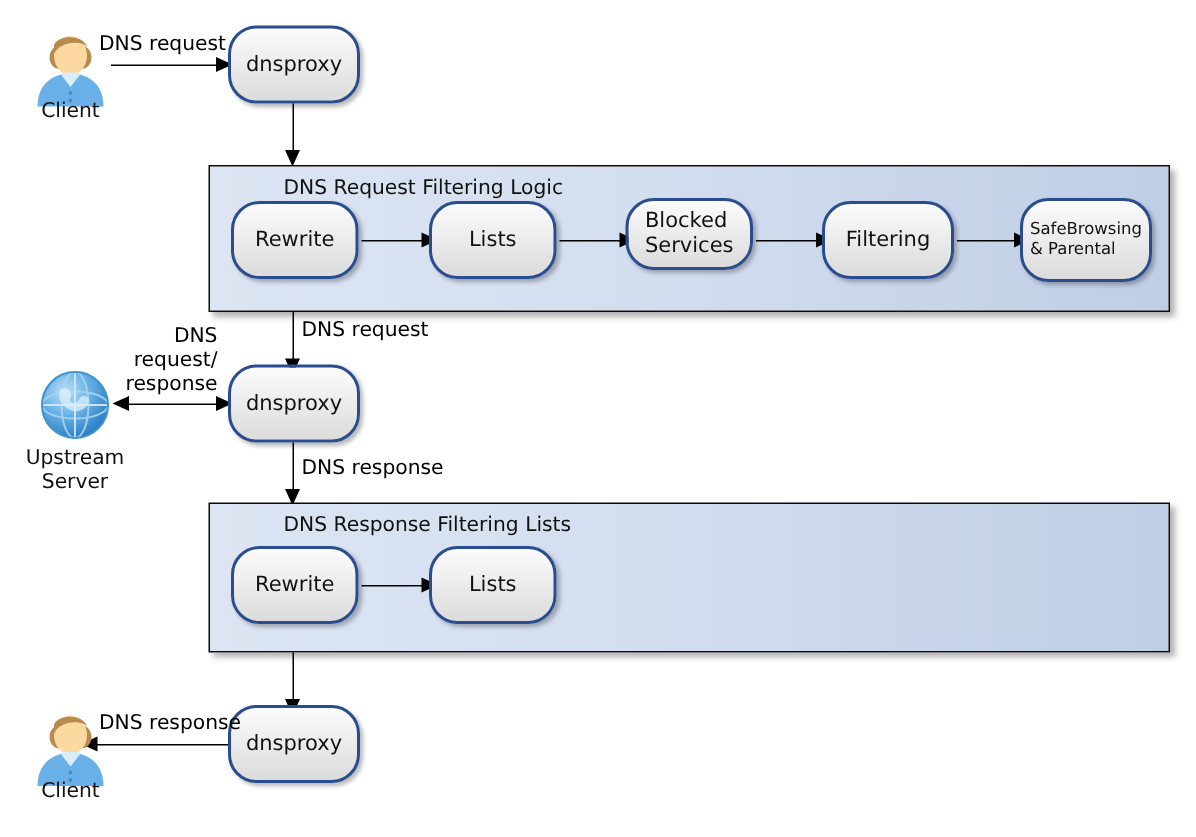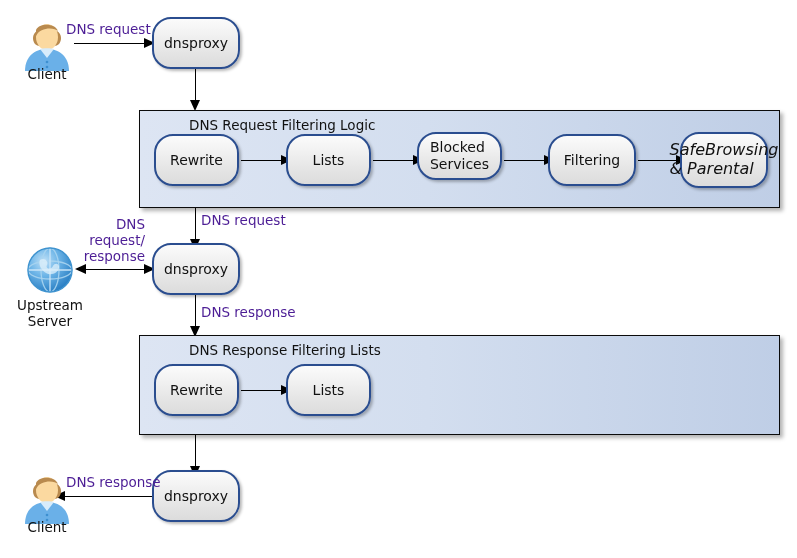--- a/index.html
+++ b/index.html
@@ -82,21 +82,21 @@
   .arrow-d {
     border-left: 5.5px solid transparent;
     border-right: 5.5px solid transparent;
     border-top: 11px solid #000000;
   }
 
   
   .edge-label {
     position: absolute;
     font-size: 13.5px;
-    color: #4c1d95;
+    color: #000000;
     white-space: pre-line;
     line-height: 1.2;
   }
   .edge-label.center { text-align: right; }
 
   
   .actor { position: absolute; width: 54px; height: 56px; }
   .actor-caption {
     position: absolute;
     width: 120px;
@@ -149,21 +149,21 @@
 
   <div class="node" style="left:417px; top:132px; width:85px; height:48px;">Blocked
 Services</div>
   <div class="hline" style="left:504px; top:160px; width:42px;"></div>
   <div class="arrow-r" style="left:544px; top:154.5px;"></div>
 
   <div class="node" style="left:548px; top:134px; width:88px; height:52px;">Filtering</div>
   <div class="hline" style="left:638px; top:160px; width:40px;"></div>
   <div class="arrow-r" style="left:676px; top:154.5px;"></div>
 
-  <div class="node" style="left:680px; top:132px; width:88px; height:56px; font-size:16px;font-style:italic;">SafeBrowsing
+  <div class="node" style="left:680px; top:132px; width:88px; height:56px; font-size:11px;">SafeBrowsing
 &amp; Parental</div>
 
   <div class="vline" style="left:195px; top:208px; height:36px;"></div>
   <div class="arrow-d" style="left:190px; top:239px;"></div>
   <div class="edge-label" style="left:201px; top:212px;">DNS request</div>
 
   <div class="globe" style="left:24px; top:244px;">
     <svg width="52" height="52" viewBox="0 0 52 52">
       <defs>
         <radialGradient id="globeGrad" cx="36%" cy="30%" r="72%">

